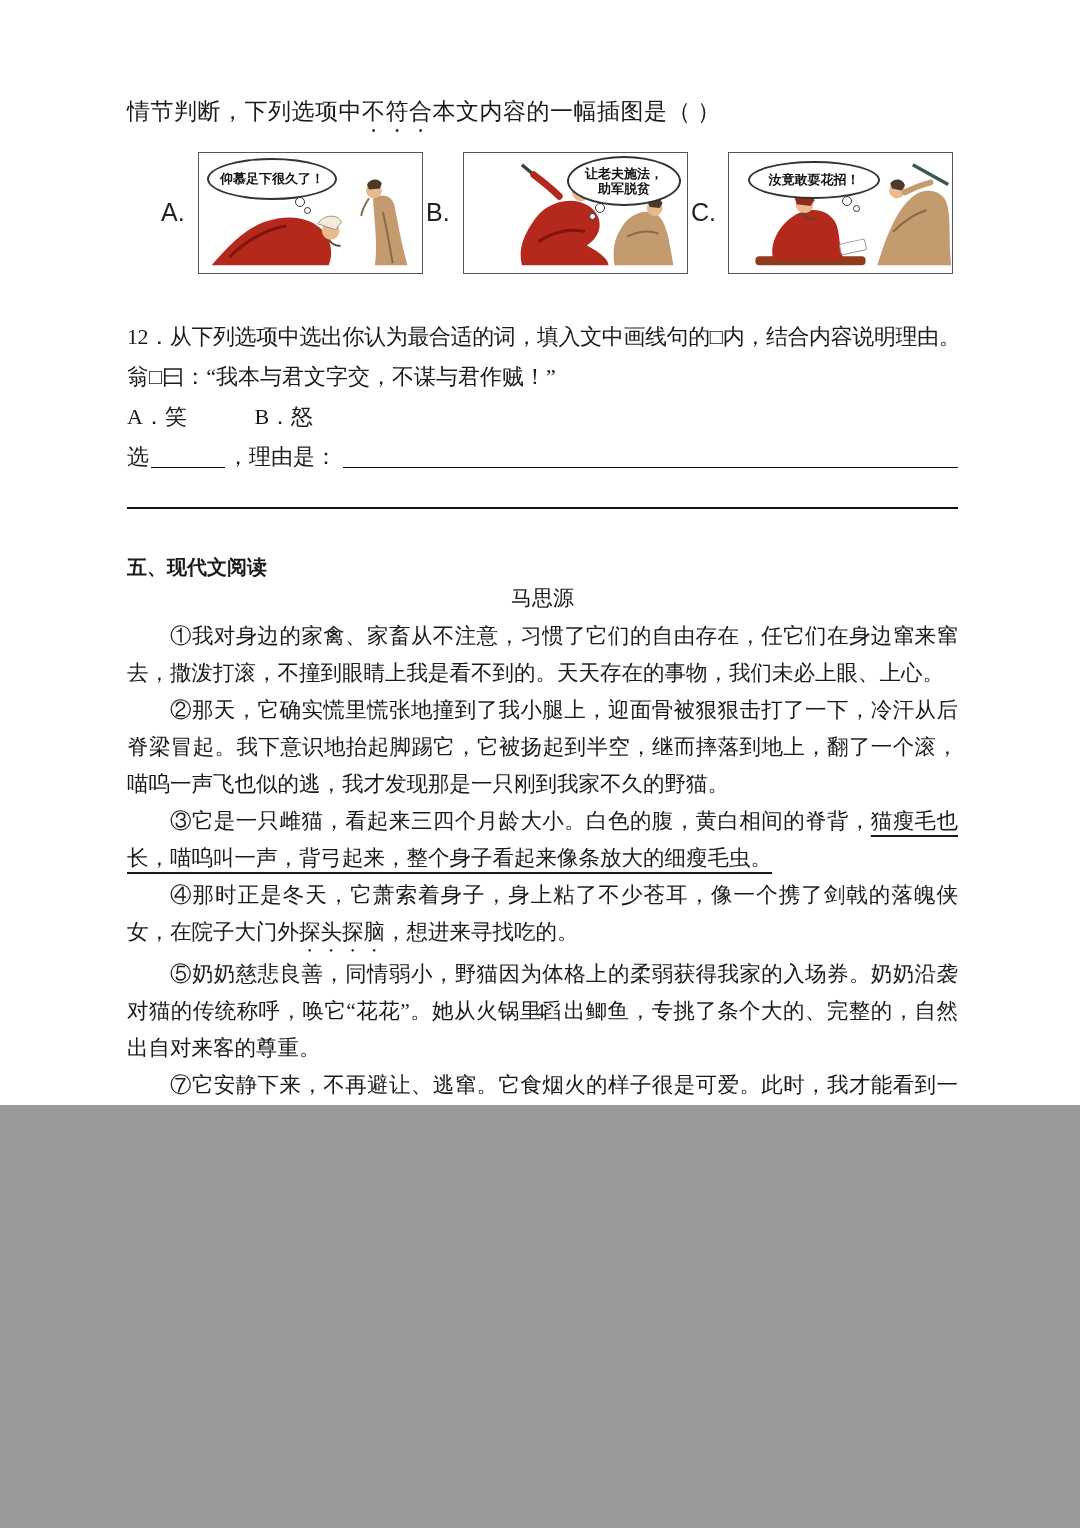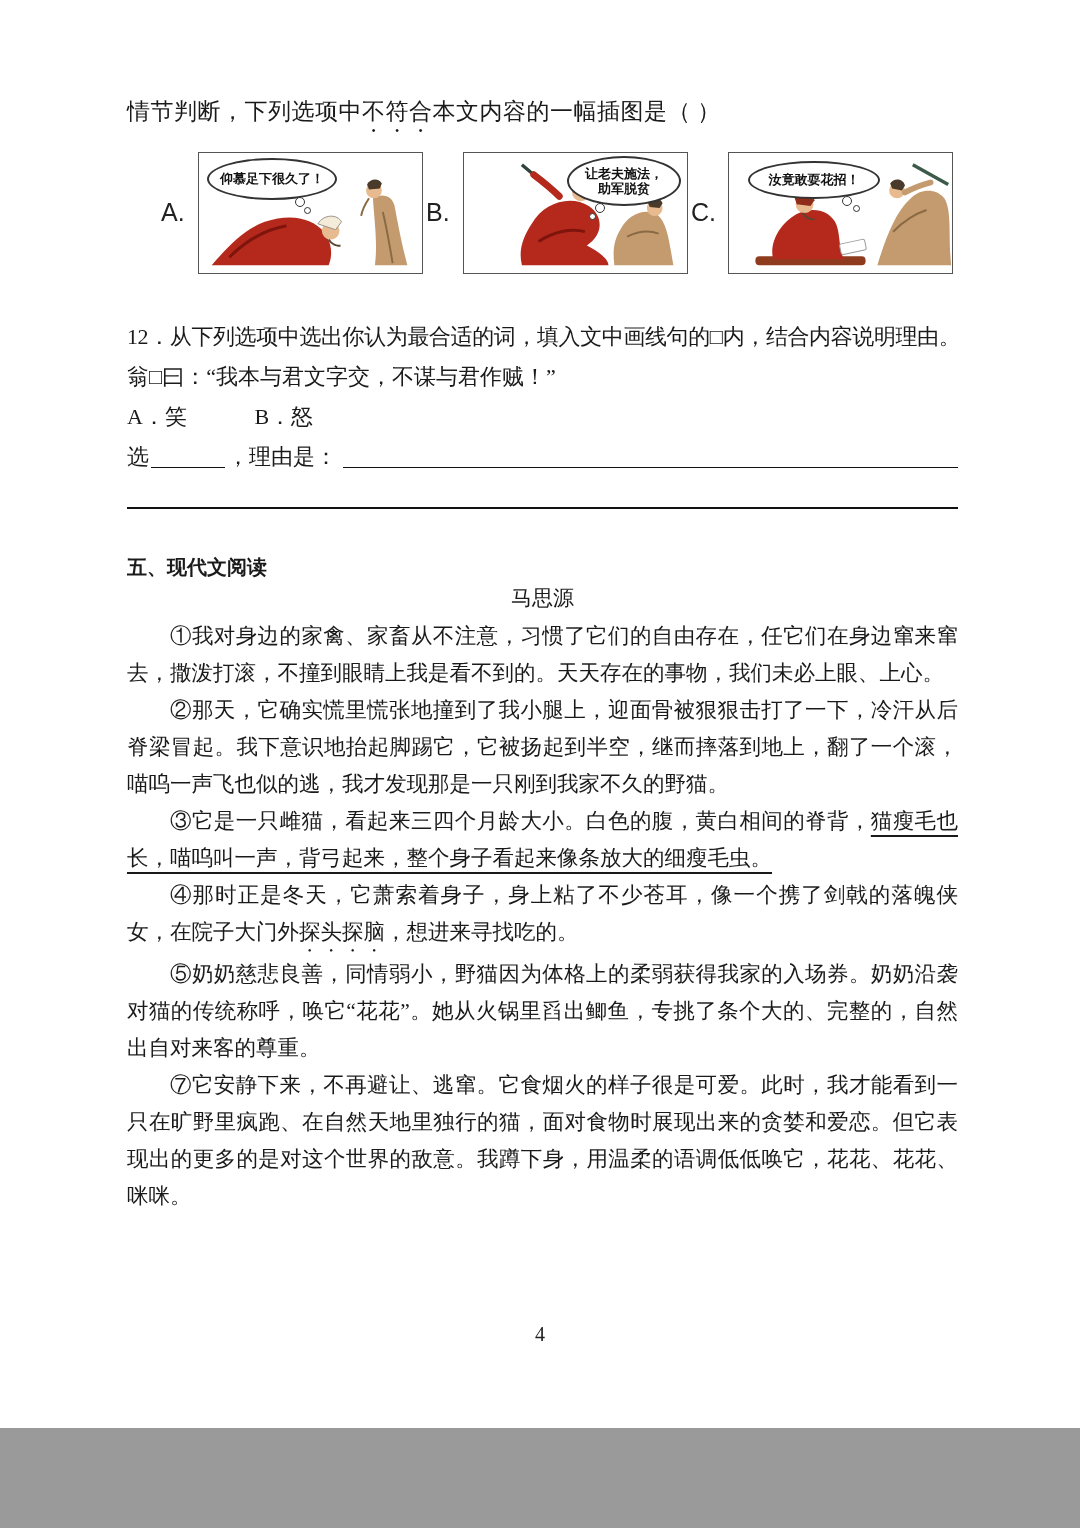--- a/index.html
+++ b/index.html
@@ -1,19 +1,19 @@
 <!DOCTYPE html>
 <html><head>
 <meta charset="utf-8">
 <style>
   * { margin:0; padding:0; box-sizing:border-box; }
   html,body { background:#9a9a9a; }
   .page {
     position:relative;
-    width:1080px; height:1428px;
+    width:1080px; height:1105px;
     margin:0 auto;
     background:#ffffff;
     font-family:"Liberation Serif","DejaVu Serif",serif;
     color:#1a1a1a;
     overflow:hidden;
   }
   .content {
     position:absolute; left:127px; top:0;
     width:831px;
   }

